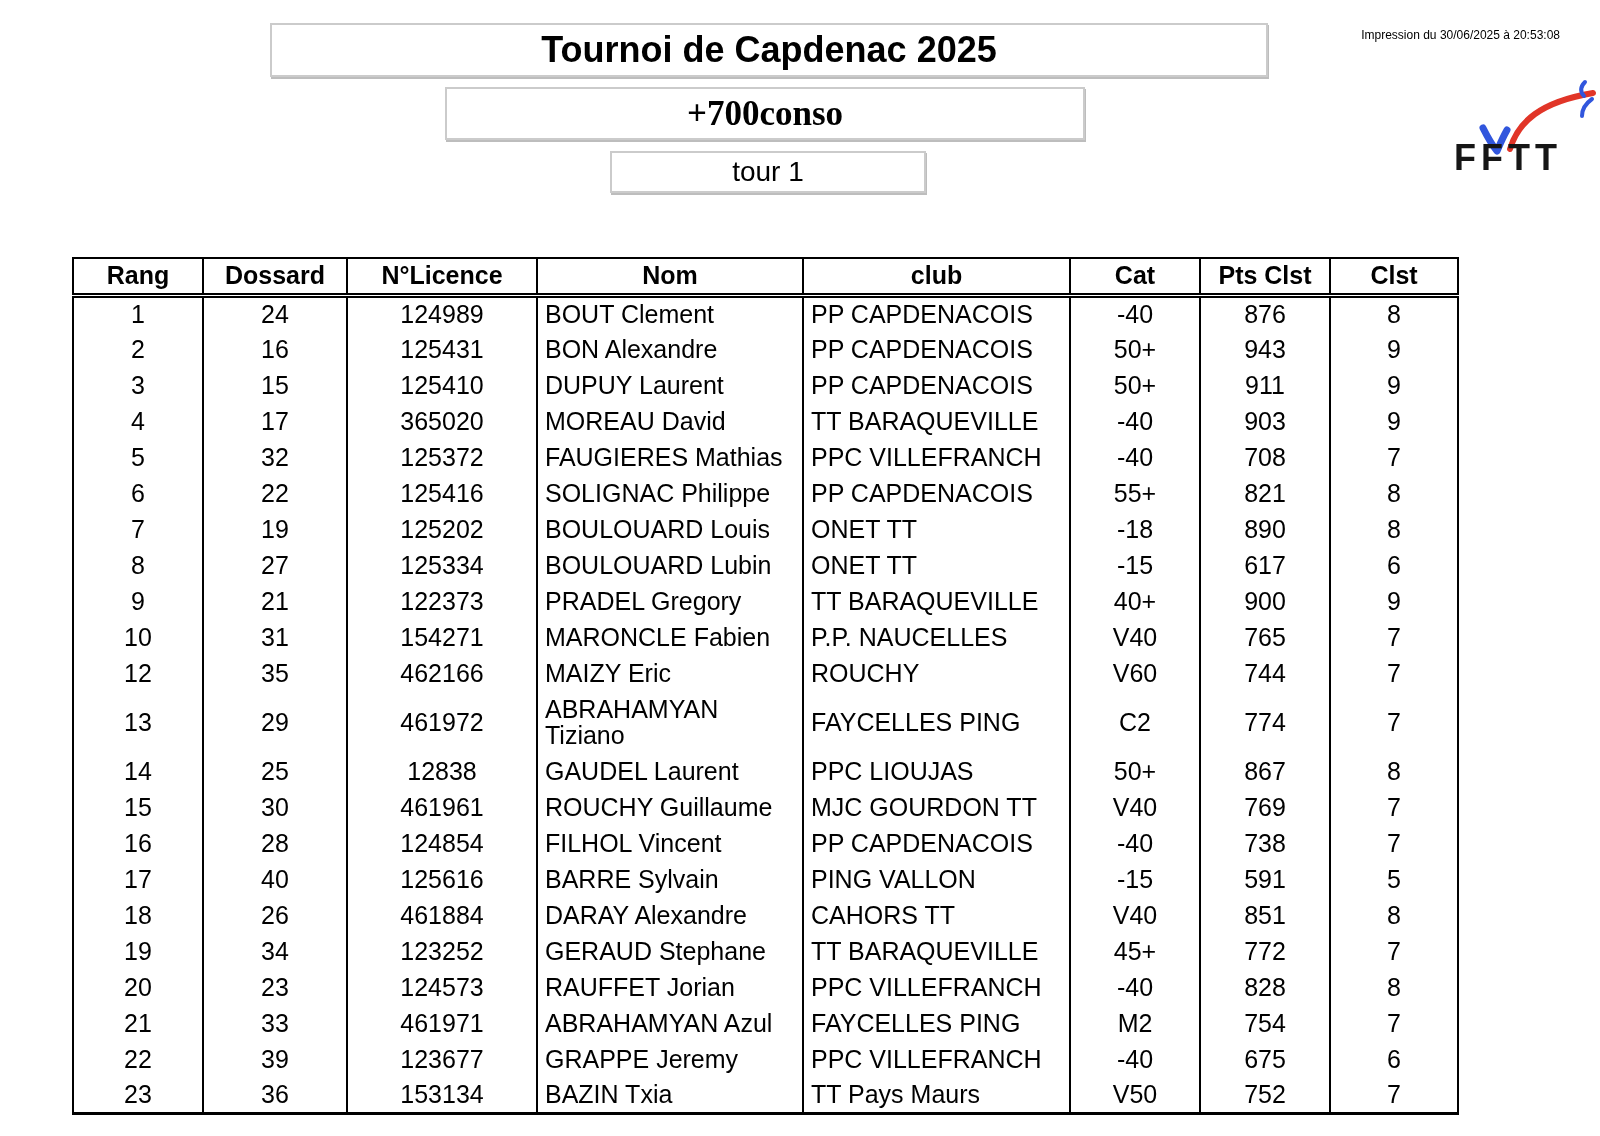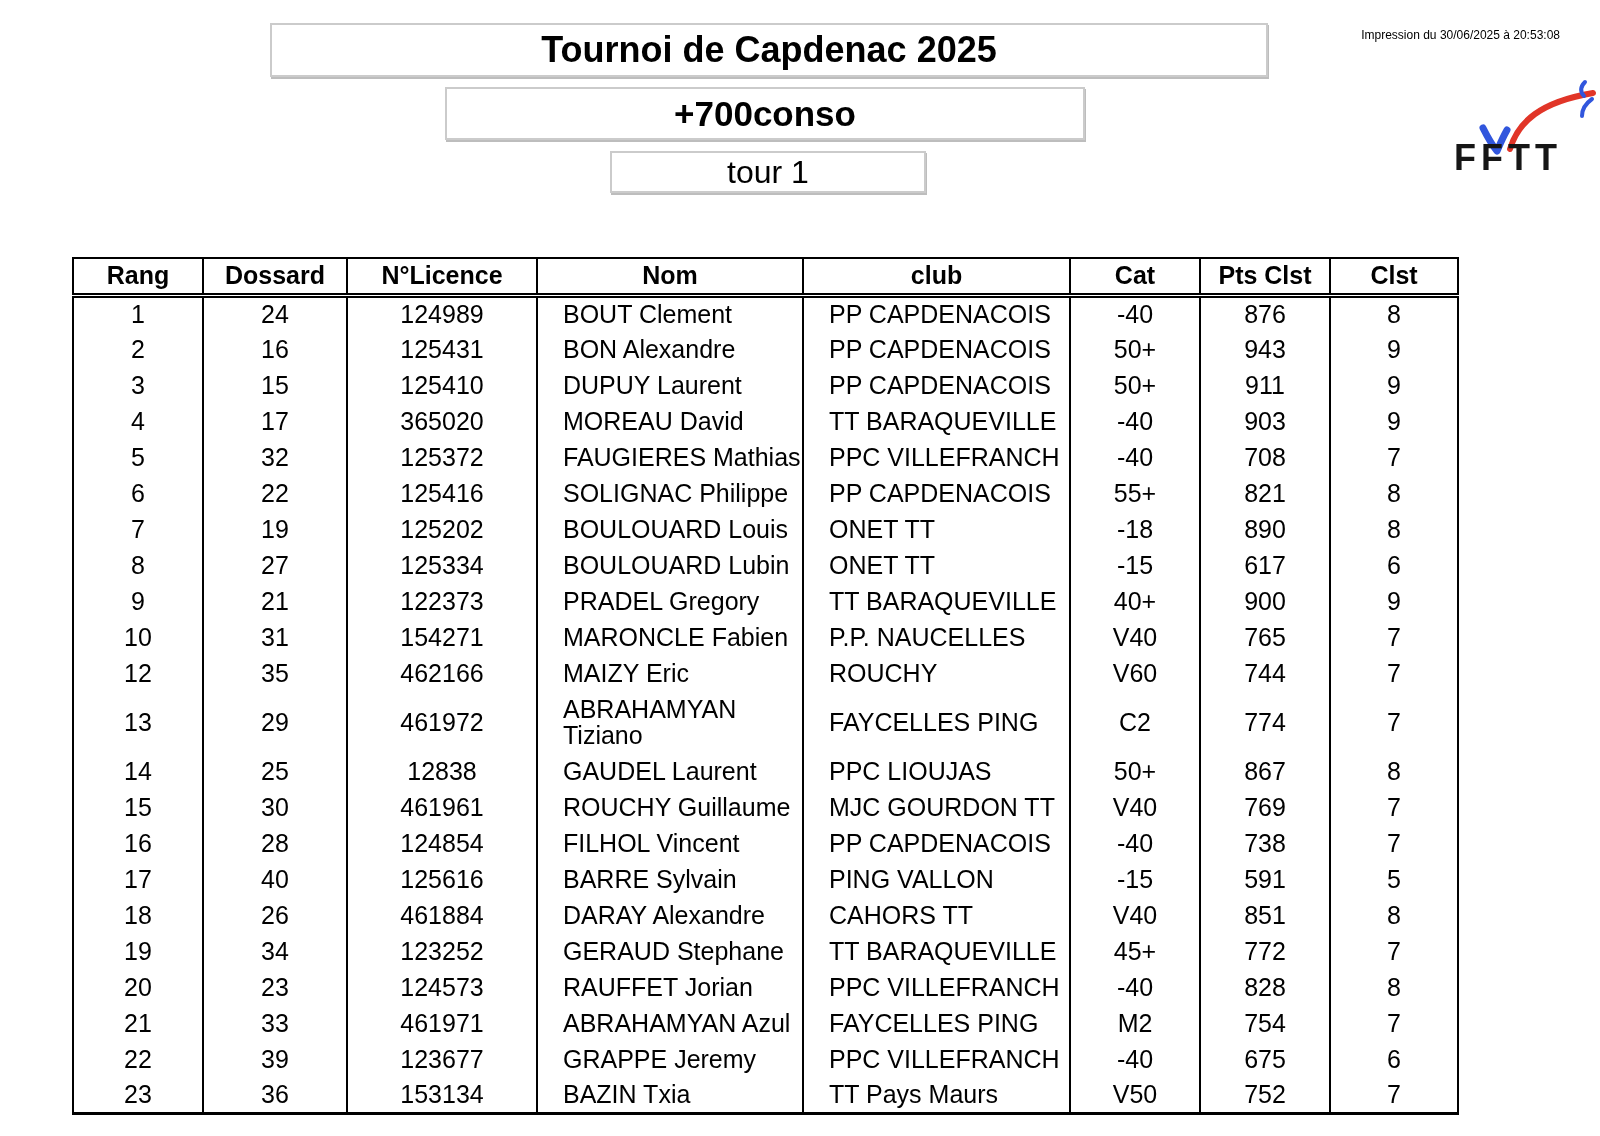--- a/index.html
+++ b/index.html
@@ -18,22 +18,22 @@
   .hbox {
     position: absolute;
     background: #ffffff;
     border: 2px solid #cbcbcb;
     box-shadow: 1px 2px 0 #bdbdbd;
     display: flex;
     align-items: center;
     justify-content: center;
   }
   .hbox.title    { left: 270px; top: 23px;  width: 998px; height: 54px; font-size: 36px; font-weight: bold; }
-  .hbox.subtitle { left: 445px; top: 87px;  width: 640px; height: 53px; font-size: 35px; font-weight: bold; }
-  .hbox.round    { left: 610px; top: 151px; width: 316px; height: 42px; font-size: 32px; font-weight: normal; }
+  .hbox.subtitle { left: 445px; top: 87px;  width: 640px; height: 53px; font-size: 35px; font-weight: bold; font-family: Liberation Serif, serif; }
+  .hbox.round    { left: 610px; top: 151px; width: 316px; height: 42px; font-size: 28px; font-weight: normal; }
 
   .print-info {
     position: absolute;
     top: 28px;
     right: 40px;
     font-size: 12px;
     white-space: nowrap;
   }
 
   .logo {
@@ -64,21 +64,21 @@
   }
   .results thead th {
     height: 37px;
     font-weight: bold;
     text-align: center;
     border-bottom: 5px double #000;
   }
   .results tbody tr { height: 36px; }
   .results tbody tr.tall { height: 62px; }
   .results td.c-center { text-align: center; }
-  .results td.c-left   { text-align: left; padding-left: 25px; white-space: pre-line; line-height: 1.04; }
+  .results td.c-left   { text-align: left; padding-left: 7px; white-space: pre-line; line-height: 1.04; }
 
   .col-rang    { width: 130px; }
   .col-dossard { width: 144px; }
   .col-licence { width: 190px; }
   .col-nom     { width: 266px; }
   .col-club    { width: 267px; }
   .col-cat     { width: 130px; }
   .col-pts     { width: 130px; }
   .col-clst    { width: 128px; }
 </style>

